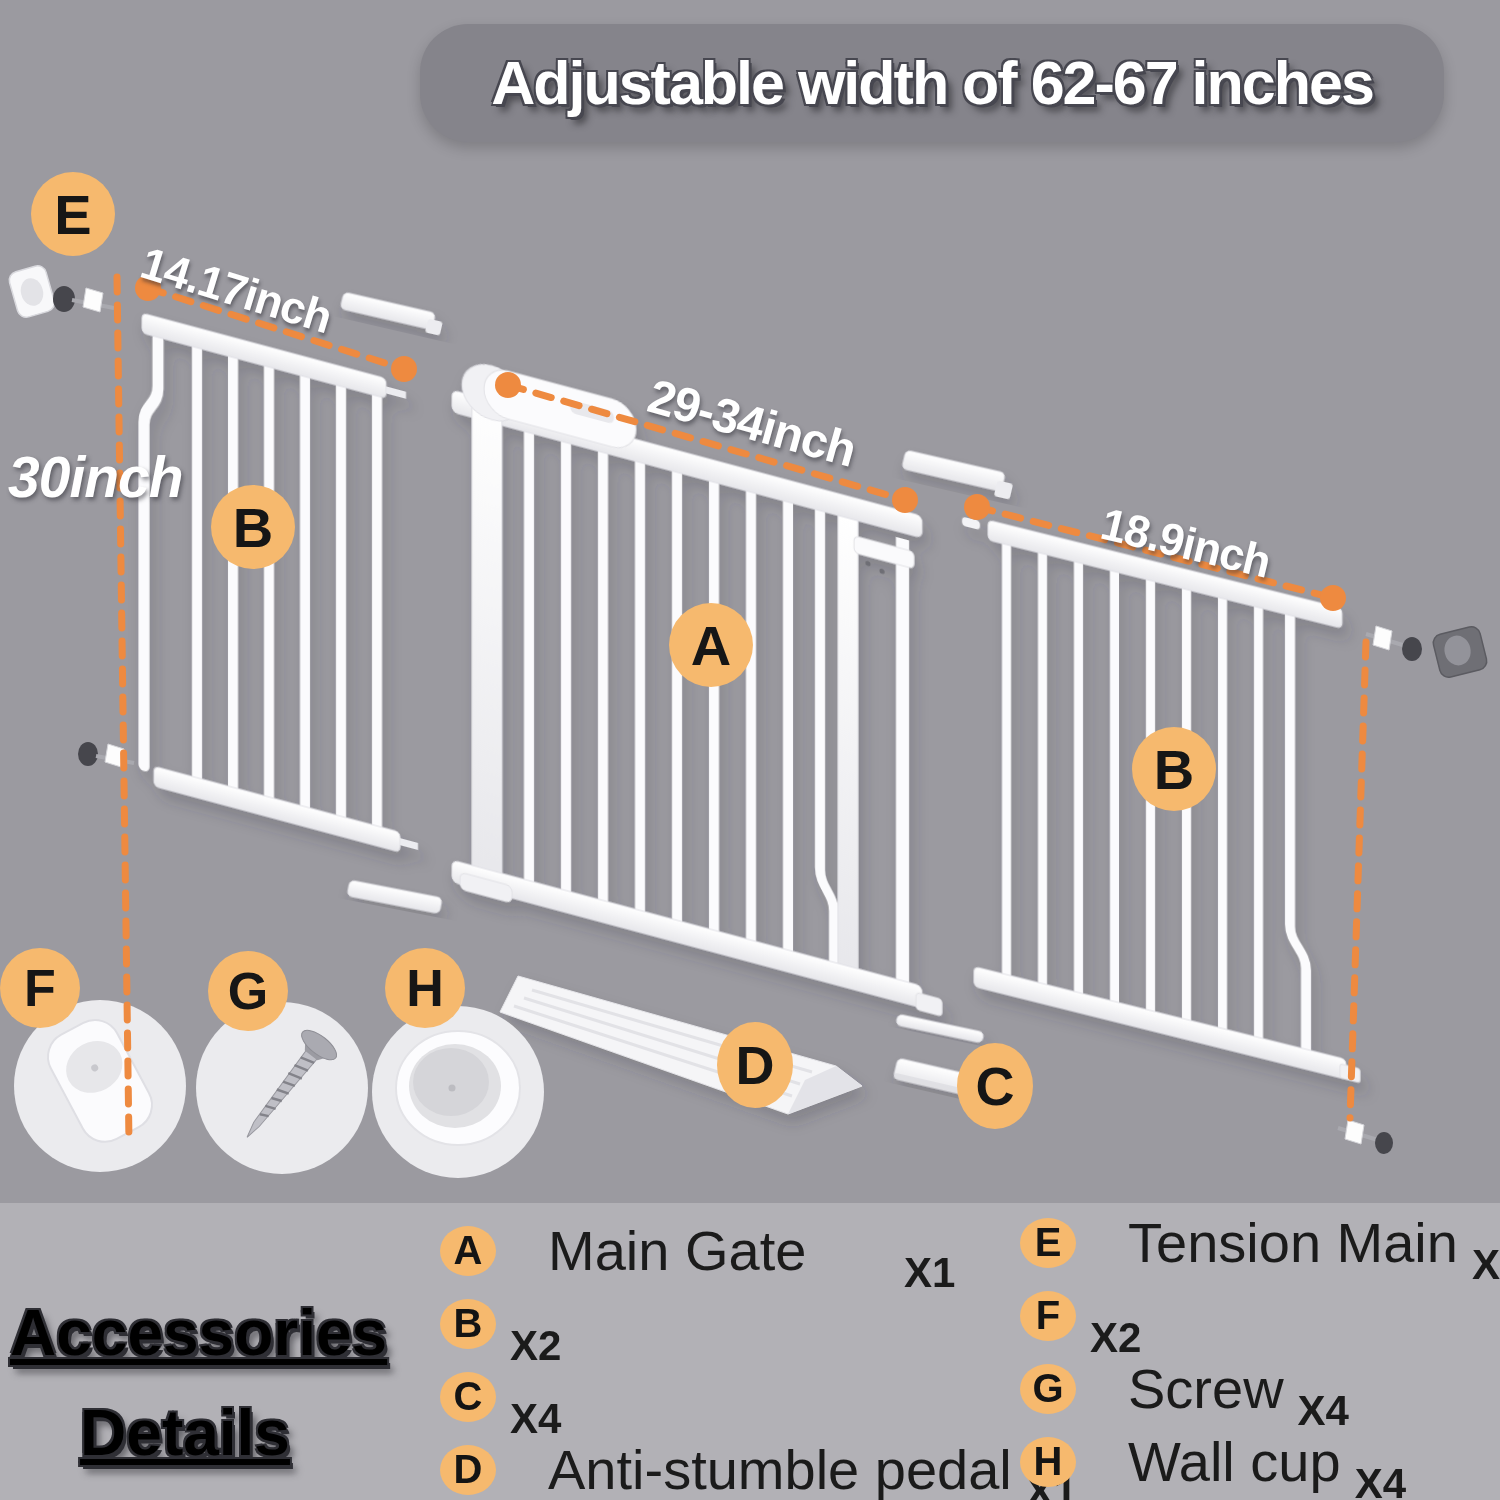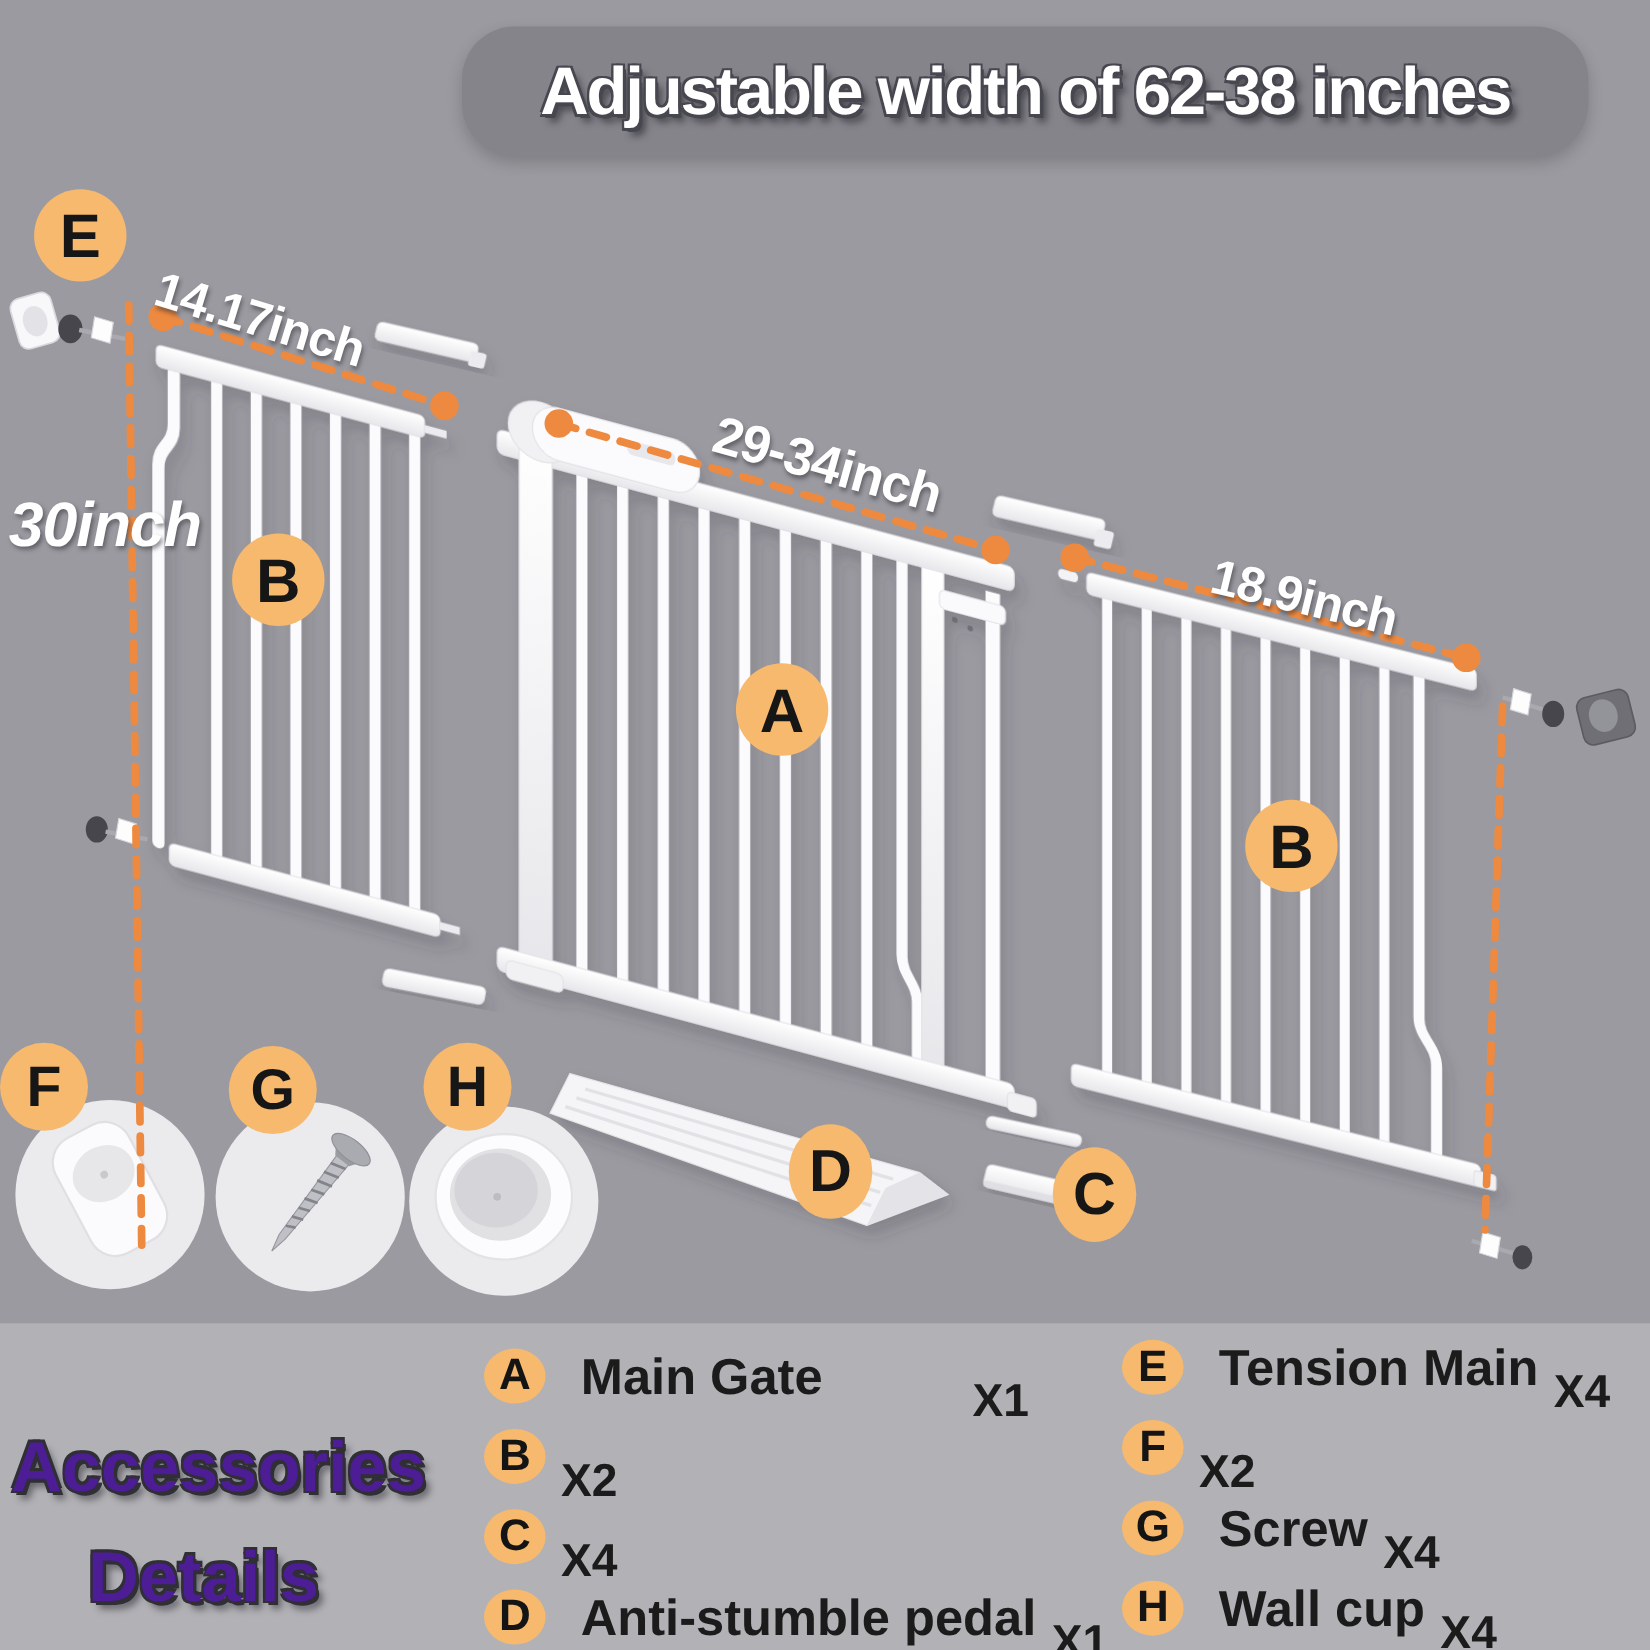--- a/index.html
+++ b/index.html
@@ -46,36 +46,37 @@
   .pl-g{left:208px;top:951px;width:80px;height:80px;font-size:52px;}
   .pl-h{left:385px;top:948px;width:80px;height:80px;font-size:52px;}
   .pl-d{left:717px;top:1022px;}
   .pl-c{left:957px;top:1043px;}
   
   .legend-panel{
     position:absolute;left:0;top:1203px;width:1500px;height:297px;
     background:#b2b1b6;
   }
   .acc-title{
-    position:absolute;color:#4c1d95;font-weight:bold;text-align:center;white-space:nowrap;
+    position:absolute;color:#000000;font-weight:bold;text-align:center;white-space:nowrap;
     text-shadow:-2px -2px 0 #2f2f35,2px -2px 0 #2f2f35,-2px 2px 0 #2f2f35,
                  3px 4px 0 #2f2f35,6px 8px 7px rgba(20,20,25,0.5);
+    text-decoration:underline;
   }
   .acc-line1{left:10px;top:1296px;width:330px;font-size:64px;}
   .acc-line2{left:20px;top:1396px;width:330px;font-size:64px;}
   .lcol{position:absolute;display:flex;flex-direction:column;}
   .lcol-left{left:440px;top:1214px;}
   .lcol-right{left:1020px;top:1206px;}
   .lrow{display:flex;align-items:center;height:73px;}
   .badge{
     width:56px;height:50px;background:#f6b96e;border-radius:50%;flex:none;
     display:flex;align-items:center;justify-content:center;
     color:#141414;font-weight:bold;font-size:40px;
   }
-  .lname{font-size:46px;font-weight:bold;color:#1b1b1b;margin-left:32px;white-space:nowrap;}
+  .lname{font-size:56px;font-weight:normal;color:#1b1b1b;margin-left:52px;white-space:nowrap;}
   .lcol-left .lname{min-width:342px;}
   .lcount{font-size:42px;font-weight:bold;color:#1b1b1b;margin-left:14px;white-space:nowrap;margin-top:45px;}
 </style>
 </head>
 <body>
 
 <div class="stage">
 
   <svg class="diagram-svg" viewBox="0 0 1500 1500" xmlns="http://www.w3.org/2000/svg">
     <defs>
@@ -251,21 +252,21 @@
       <line x1="977" y1="507" x2="1333" y2="598" stroke-width="7" stroke-dasharray="16 13" stroke-linecap="round"></line>
       <circle cx="977" cy="507" r="13" stroke="none"></circle>
         <circle cx="1333" cy="598" r="13" stroke="none"></circle>
     </g>
     <g stroke="#ee8a40">
       <line x1="1366" y1="642" x2="1350" y2="1118" stroke-width="7" stroke-dasharray="15 13" stroke-linecap="round"></line>
     </g>
   </svg>
 
   <div class="banner">
-    <span class="banner-text">Adjustable width of 62-38 inches</span>
+    <span class="banner-text">Adjustable width of 62-67 inches</span>
   </div>
 
   <div class="mtext m-14">14.17inch</div>
   <div class="mtext m-30">30inch</div>
   <div class="mtext m-29">29-34inch</div>
   <div class="mtext m-18">18.9inch</div>
 
   <div class="plabel big pl-e">E</div>
   <div class="plabel big pl-bl">B</div>
   <div class="plabel big pl-a">A</div>

